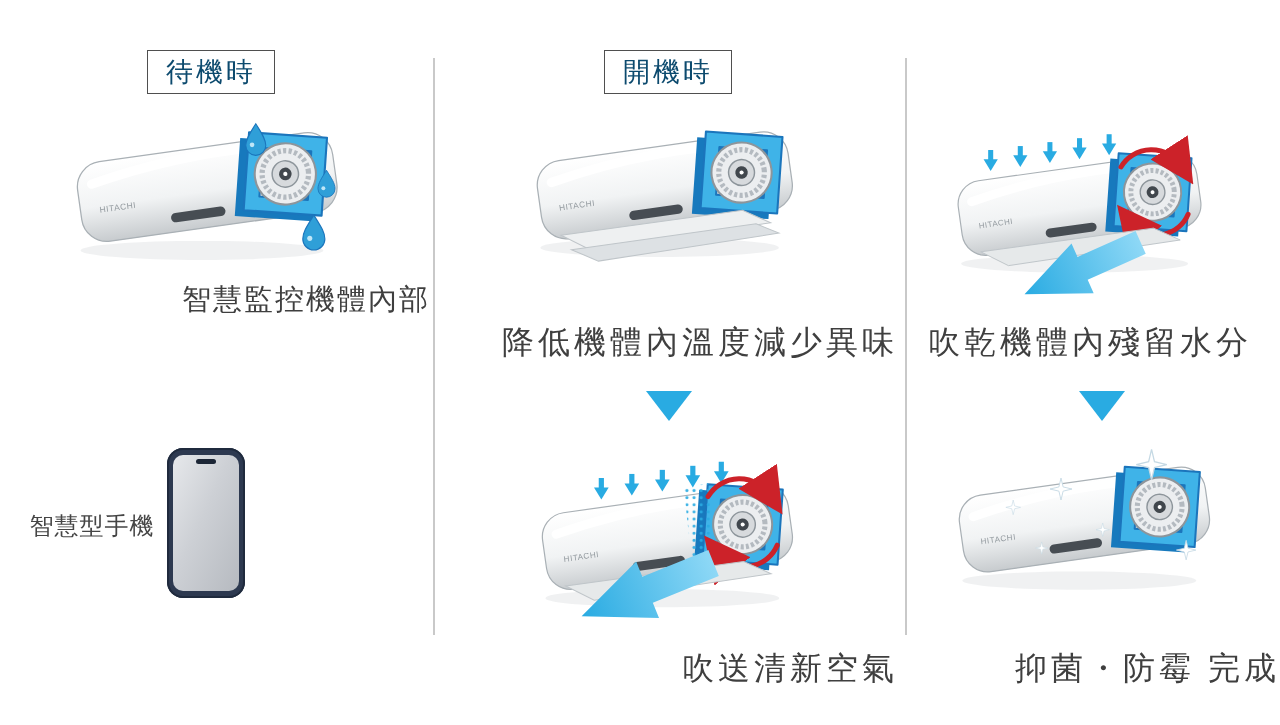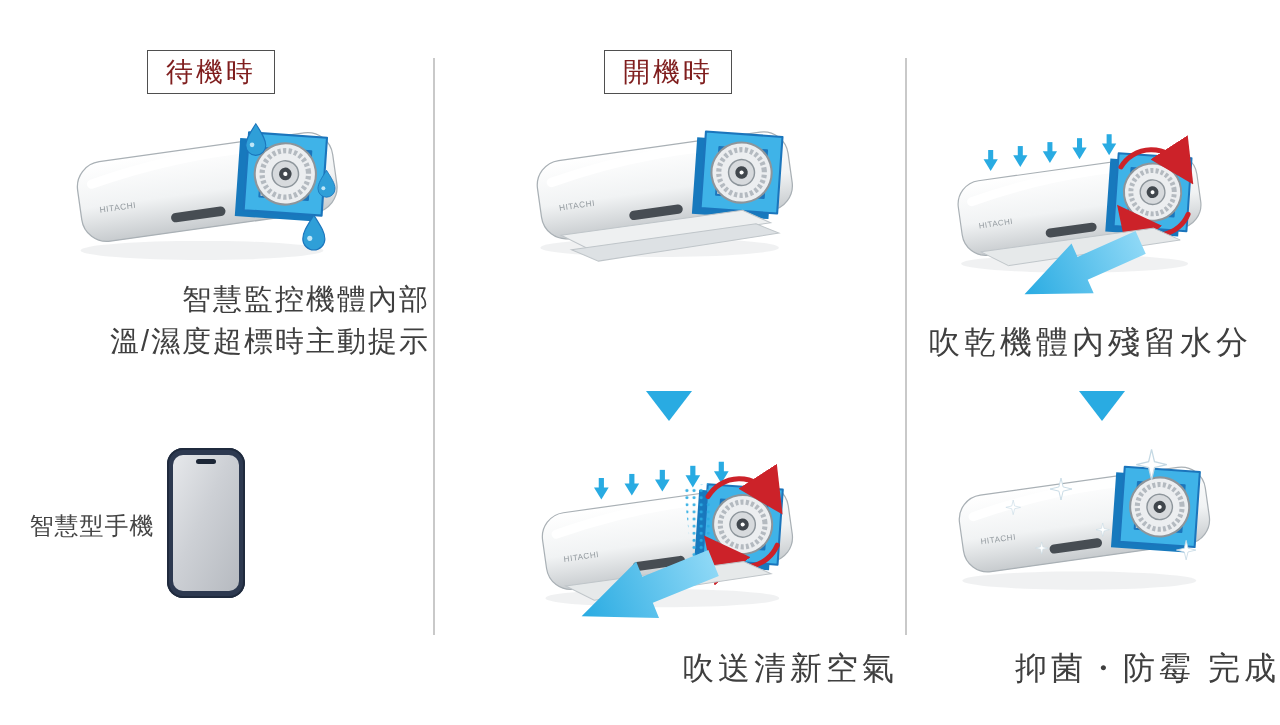--- a/index.html
+++ b/index.html
@@ -6,21 +6,21 @@
   html, body { margin: 0; padding: 0; background: #ffffff; }
   body { font-family: "Liberation Sans", "DejaVu Sans", sans-serif; }
   .canvas { position: relative; width: 1280px; height: 725px; background: #ffffff; overflow: hidden; }
 
   .divider { position: absolute; top: 58px; width: 2px; height: 577px; background: #c9c9c9; }
 
   .title-box {
     position: absolute; transform: translateX(-50%);
     border: 1.5px solid #4f4f4f; background: #ffffff;
     padding: 3px 18px; font-size: 27px; letter-spacing: 3px;
-    color: #7f1d1d; white-space: nowrap; line-height: 36px;
+    color: #0c4a6e; white-space: nowrap; line-height: 36px;
   }
 
   .caption { position: absolute; text-align: right; color: #3f3f3f; }
   .cap-sm { font-size: 29px; line-height: 42px; letter-spacing: 2px; }
   .cap-lg { font-size: 32px; line-height: 40px; letter-spacing: 4px; white-space: nowrap; }
   .cap-ft { font-size: 31px; line-height: 44px; letter-spacing: 2px; }
   .caption span { display: block; }
 
   .ac-svg { position: absolute; }
   .tri { position: absolute; }
@@ -115,21 +115,20 @@
     <use href="#ac-unit"></use>
     <g>
       <use href="#drop" transform="translate(176,44)"></use>
       <use href="#drop" transform="translate(243,86) scale(0.85)"></use>
       <use href="#drop" transform="translate(231,132) scale(1.1)"></use>
     </g>
   </svg>
 
   <div class="caption cap-sm" style="left:0; top:278px; width:430px">
     <span>智慧監控機體內部</span>
-    <span>溫/濕度超標時主動提示</span>
   </div>
 
   <div class="phone">
     <div class="phone-screen"></div>
     <div class="phone-notch"></div>
   </div>
   <div class="phone-label">智慧型手機</div>
 
 
   <div class="title-box" style="left:668px; top:50px">
@@ -137,20 +136,23 @@
   </div>
 
   <svg class="ac-svg" style="left:530px; top:92px" width="280" height="192" viewBox="0 0 270 185">
     <use href="#ac-unit"></use>
     <g>
       <polygon points="30,138 205,114 232,126 58,152" fill="#eef0f1" stroke="#bfc5c9" stroke-width="1"></polygon>
       <polygon points="40,152 218,127 240,136 66,163" fill="#dde1e4" stroke="#bfc5c9" stroke-width="1"></polygon>
     </g>
   </svg>
 
+  <div class="caption cap-lg" style="left:438px; top:322px; width:460px">
+    <span>降低機體內溫度減少異味</span>
+  </div>
 
   <svg class="tri" style="left:645px; top:390px" width="48" height="32" viewBox="0 0 48 32">
     <polygon points="1,1 47,1 24,31" fill="#29abe2"></polygon>
   </svg>
 
   <svg class="ac-svg" style="left:520px; top:415px" width="305" height="229" viewBox="0 0 300 225">
     <g transform="translate(15,30)">
       <use href="#ac-unit"></use>
       <polygon points="146,42 170,37 179,117 155,122" fill="url(#dotPat)" opacity="0.9"></polygon>
       <g>

